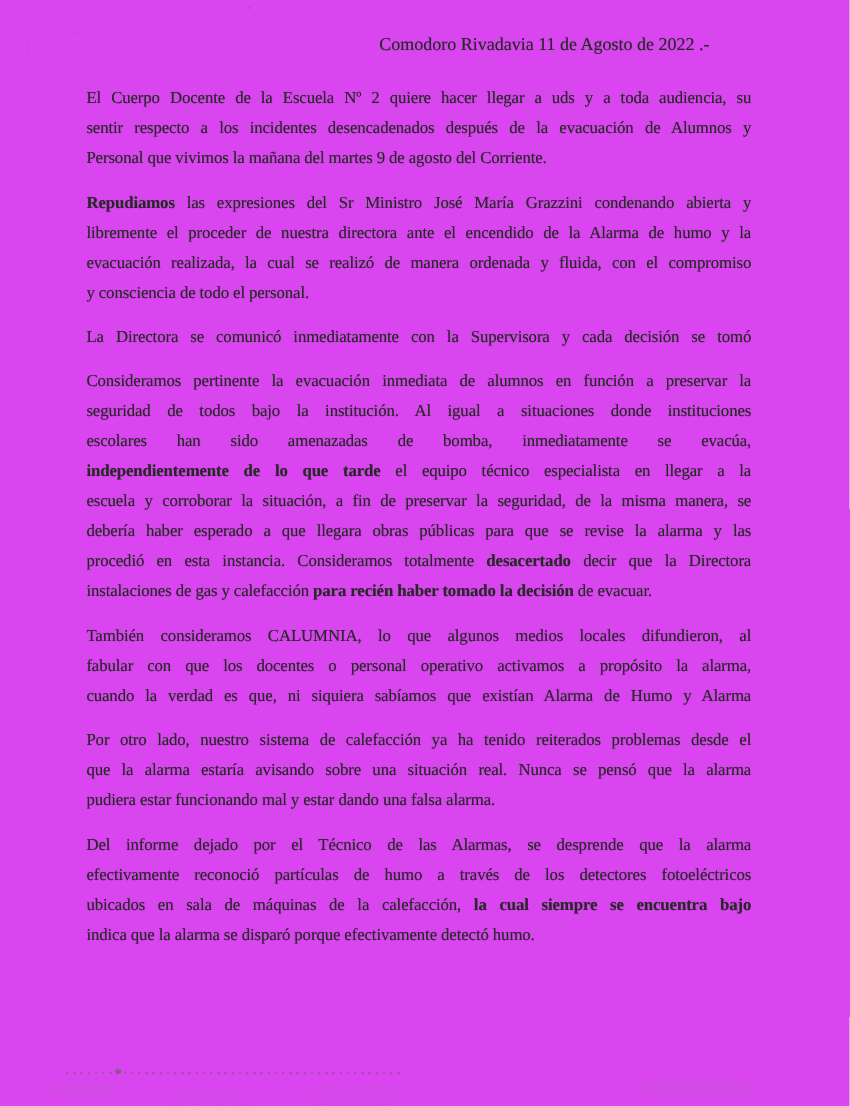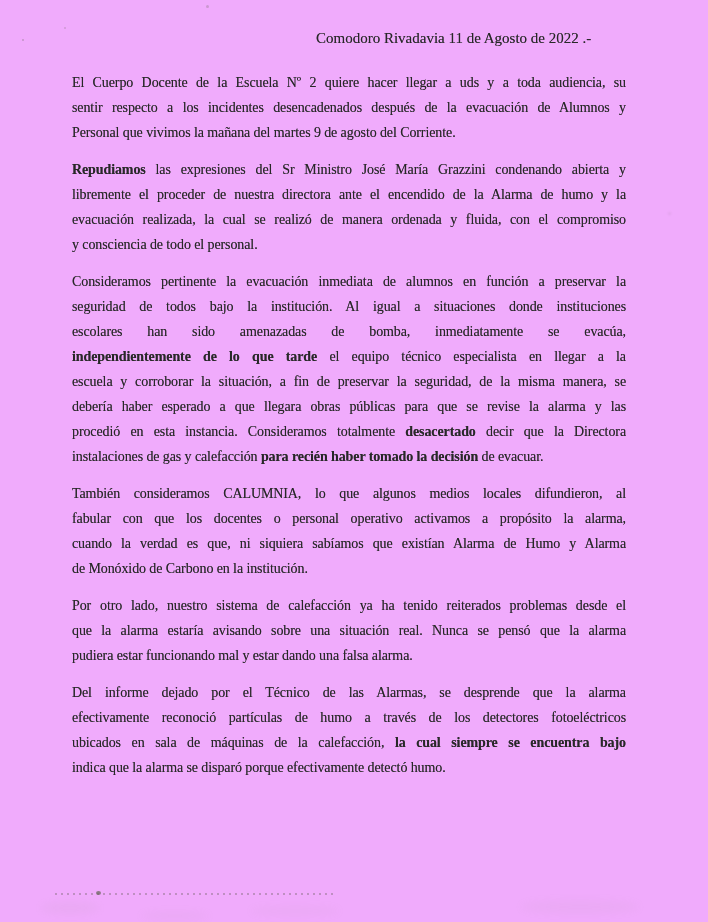--- a/index.html
+++ b/index.html
@@ -1,18 +1,18 @@
 <!DOCTYPE html>
 <html><head>
 <meta charset="utf-8">
 <style>
   html,body{margin:0;padding:0;background:#e8e8e6;}
   .page{
     position:relative;width:708px;height:922px;margin:0 auto;
-    background:#f0abfc;overflow:hidden;
+    background:#d946ef;overflow:hidden;
     font-family:"Liberation Serif","DejaVu Serif",serif;color:#282828;
   }
   .dateline{
     position:absolute;left:316px;top:30px;font-size:15px;letter-spacing:0;
     text-shadow:0 0 .6px rgba(45,45,45,.55);white-space:nowrap;
   }
   .doc{position:absolute;left:72px;top:70px;width:554px;}
   .para{margin:0 0 12px 0;}
   .line{
     font-size:14px;line-height:25px;height:25px;overflow:hidden;
@@ -51,36 +51,36 @@
         <div class="line"><span>sentir respecto a los incidentes desencadenados después de la evacuación de Alumnos y</span></div>
         <div class="line last"><span>Personal que vivimos la mañana del martes 9 de agosto del Corriente.</span></div>
       </div>
       <div class="para">
         <div class="line"><span class="b">Repudiamos</span><span> las expresiones del Sr Ministro José María Grazzini condenando abierta y</span></div>
         <div class="line"><span>libremente el proceder de nuestra directora ante el encendido de la Alarma de humo y la</span></div>
         <div class="line"><span>evacuación realizada, la cual se realizó de manera ordenada y fluida, con el compromiso</span></div>
         <div class="line last"><span>y consciencia de todo el personal.</span></div>
       </div>
       <div class="para">
+        <div class="line"><span>La Directora se comunicó inmediatamente con la Supervisora y cada decisión se tomó</span></div>
       </div>
       <div class="para">
         <div class="line"><span>Consideramos pertinente la evacuación inmediata de alumnos en función a preservar la</span></div>
         <div class="line"><span>seguridad de todos bajo la institución. Al igual a situaciones donde instituciones</span></div>
         <div class="line"><span>escolares han sido amenazadas de bomba, inmediatamente se evacúa,</span></div>
         <div class="line"><span class="b">independientemente de lo que tarde</span><span> el equipo técnico especialista en llegar a la</span></div>
         <div class="line"><span>escuela y corroborar la situación, a fin de preservar la seguridad, de la misma manera, se</span></div>
         <div class="line"><span>debería haber esperado a que llegara obras públicas para que se revise la alarma y las</span></div>
         <div class="line"><span>procedió en esta instancia. Consideramos totalmente </span><span class="b">desacertado</span><span> decir que la Directora</span></div>
         <div class="line last"><span>instalaciones de gas y calefacción </span><span class="b">para recién haber tomado la decisión</span><span> de evacuar.</span></div>
       </div>
       <div class="para">
         <div class="line"><span>También consideramos CALUMNIA, lo que algunos medios locales difundieron, al</span></div>
         <div class="line"><span>fabular con que los docentes o personal operativo activamos a propósito la alarma,</span></div>
         <div class="line"><span>cuando la verdad es que, ni siquiera sabíamos que existían Alarma de Humo y Alarma</span></div>
-        <div class="line last"><span>de Monóxido de Carbono en la institución.</span></div>
       </div>
       <div class="para">
         <div class="line"><span>Por otro lado, nuestro sistema de calefacción ya ha tenido reiterados problemas desde el</span></div>
         <div class="line"><span>que la alarma estaría avisando sobre una situación real. Nunca se pensó que la alarma</span></div>
         <div class="line last"><span>pudiera estar funcionando mal y estar dando una falsa alarma.</span></div>
       </div>
       <div class="para">
         <div class="line"><span>Del informe dejado por el Técnico de las Alarmas, se desprende que la alarma</span></div>
         <div class="line"><span>efectivamente reconoció partículas de humo a través de los detectores fotoeléctricos</span></div>
         <div class="line"><span>ubicados en sala de máquinas de la calefacción, </span><span class="b">la cual siempre se encuentra bajo</span></div>

